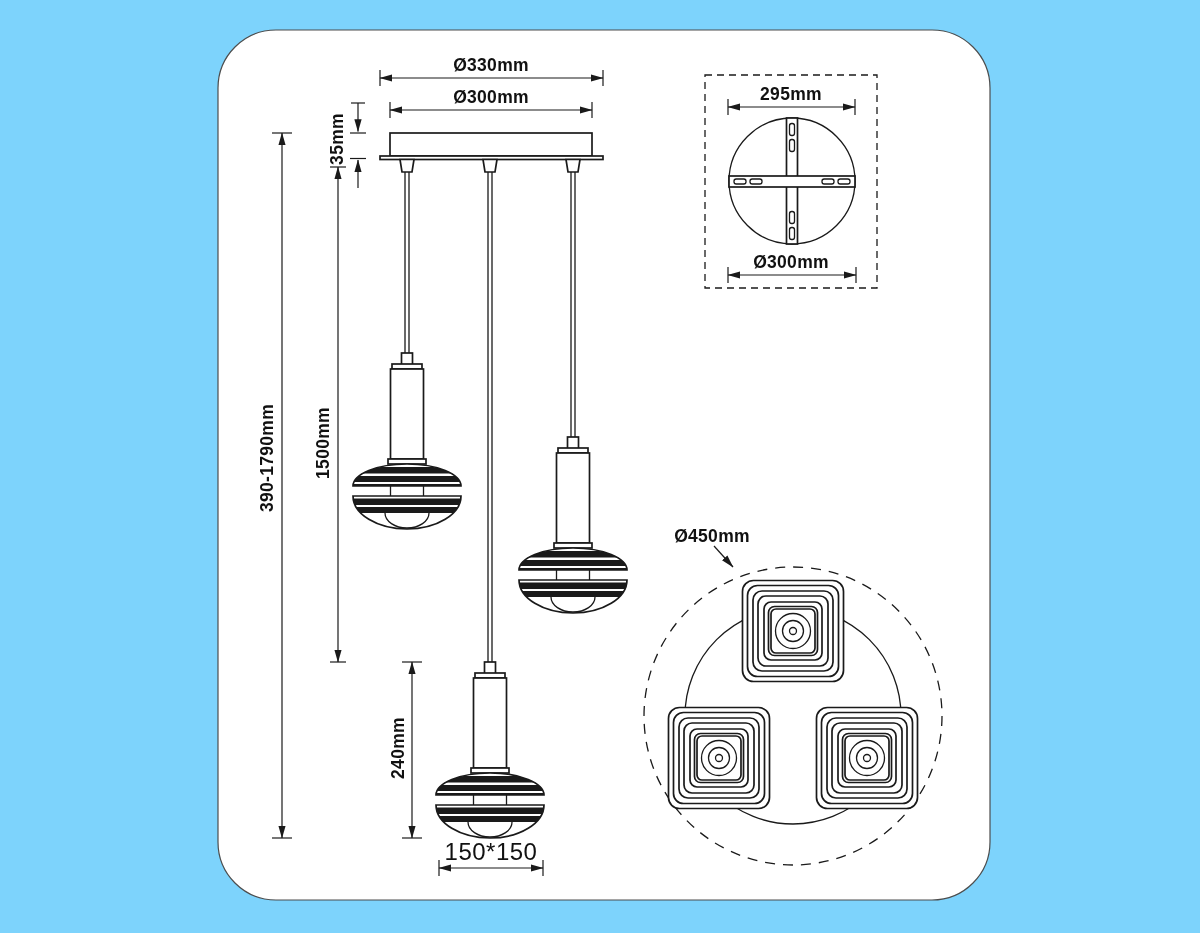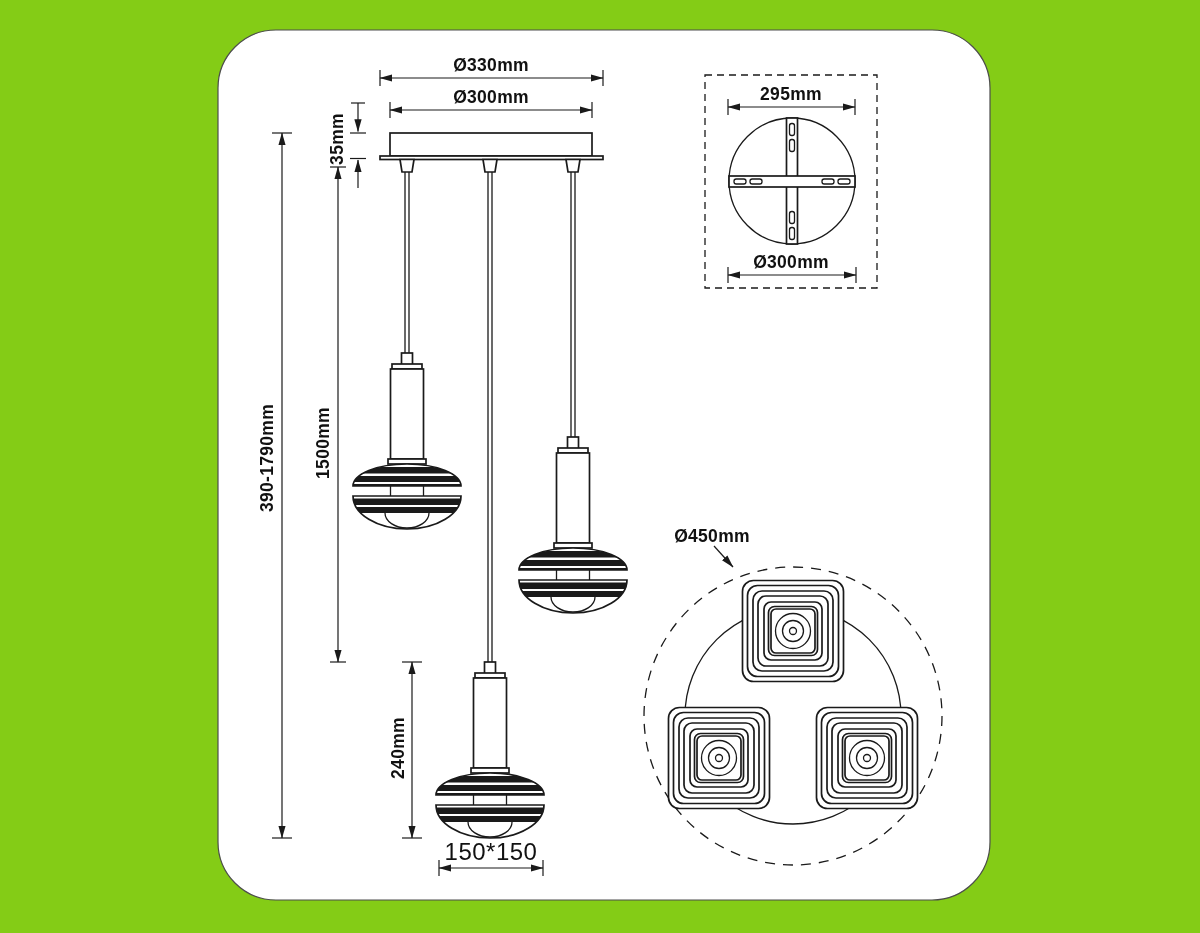--- a/index.html
+++ b/index.html
@@ -1,17 +1,17 @@
 <!DOCTYPE html>
 <html><head>
 <meta charset="utf-8">
 <style>
   html, body { margin: 0; padding: 0; background: #ffffff; }
   .stage {
-    width: 1200px; height: 933px; position: relative; background: #84cc16;
+    width: 1200px; height: 933px; position: relative; background: #7dd3fc;
     font-family: "Liberation Sans", sans-serif;
   }
   svg { display: block; }
   .outline   { fill: #ffffff; stroke: #1a1a1a; stroke-width: 1.7; }
   .thin      { fill: none;    stroke: #1a1a1a; stroke-width: 1.3; }
   .dimline   { fill: none;    stroke: #1a1a1a; stroke-width: 1.2; }
   .tick      { stroke: #1a1a1a; stroke-width: 1.2; }
   .band      { fill: #1a1a1a; stroke: none; }
   .dim-label {
     font-family: "Liberation Sans", sans-serif;

